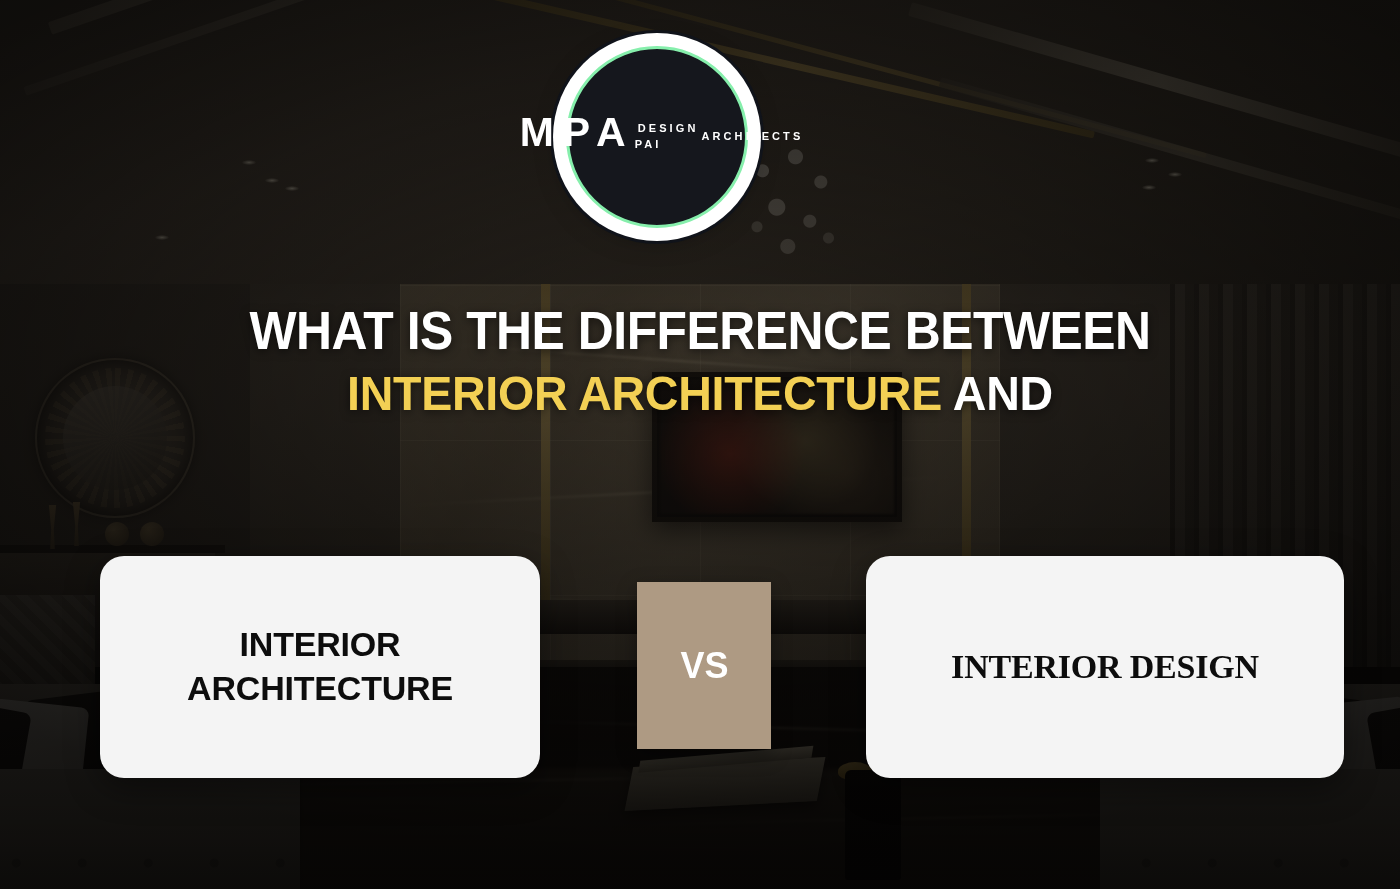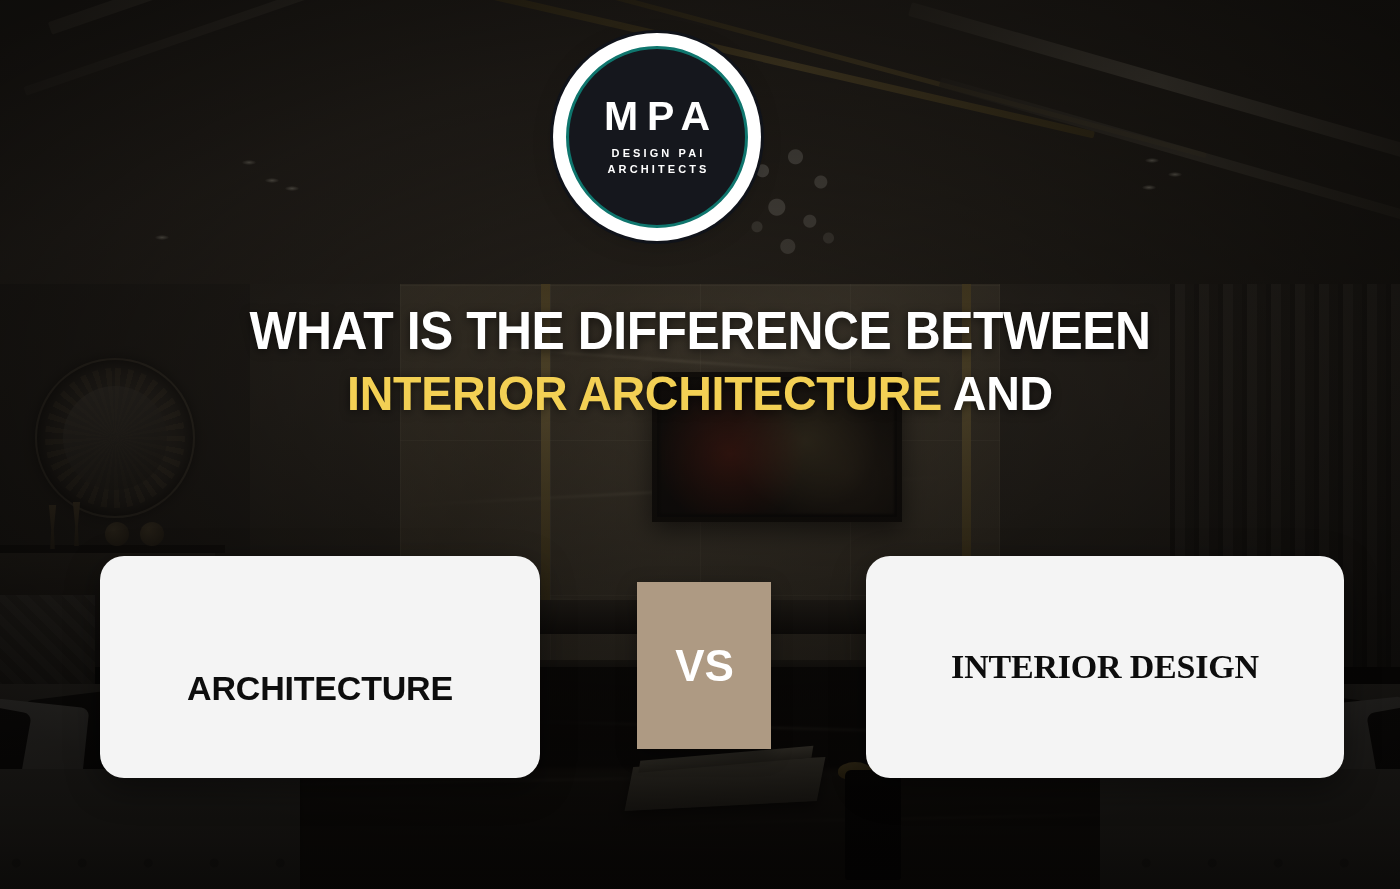--- a/index.html
+++ b/index.html
@@ -317,24 +317,24 @@
   
   .content { position: absolute; inset: 0; }
 
   
   .logo {
     position: absolute;
     left: 566px; top: 46px;
     width: 182px; height: 182px;
     border-radius: 50%;
     background: #15171d;
-    border: 3px solid #0f766e;
+    border: 3px solid #86efac;
     box-shadow: 0 0 0 13px #ffffff, 0 0 0 16px #10131a, 0 6px 28px rgba(0,0,0,.55);
     display: flex;
-    flex-direction: column;
+    flex-direction: row;
     align-items: center;
     justify-content: center;
     color: #fff;
   }
   .logo-mark {
     font-size: 41px;
     font-weight: 700;
     letter-spacing: 9px;
     line-height: 1;
     text-indent: 9px;
@@ -411,21 +411,21 @@
     width: 134px; height: 167px;
     background: #ae9a83;
     display: flex;
     align-items: center;
     justify-content: center;
     box-shadow: 0 6px 18px rgba(0,0,0,.35);
   }
   .vs-text {
     color: #ffffff;
     font-weight: 700;
-    font-size: 44px;
+    font-size: 36px;
     letter-spacing: 0px;
     transform: translateX(-6px);
     margin-left: 13px;
   }
 </style>
 </head>
 <body>
 
 <div class="canvas">
 
@@ -534,21 +534,21 @@
       <div class="logo-sub1">DESIGN PAI</div>
       <div class="logo-sub2">ARCHITECTS</div>
     </div>
 
     <div class="headline">
       <div class="hl-line hl-1">WHAT IS THE DIFFERENCE BETWEEN</div>
       <div class="hl-line hl-2"><span class="gold">INTERIOR ARCHITECTURE</span><span class="white"> AND</span></div>
     </div>
 
     <div class="card card-left">
-      <div class="card-label"><br><span>ARCHITECTURE</span></div>
+      <div class="card-label"><span>INTERIOR</span><br><span>ARCHITECTURE</span></div>
     </div>
 
     <div class="vs-badge">
       <span class="vs-text">VS</span>
     </div>
 
     <div class="card card-right">
       <div class="card-label">INTERIOR DESIGN</div>
     </div>
 

